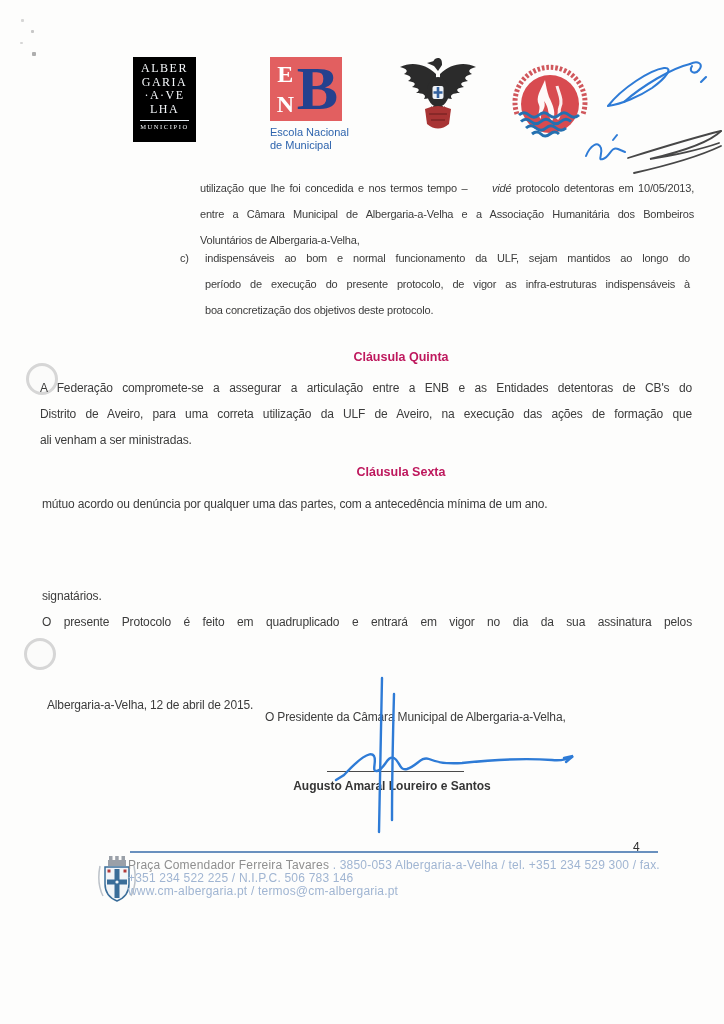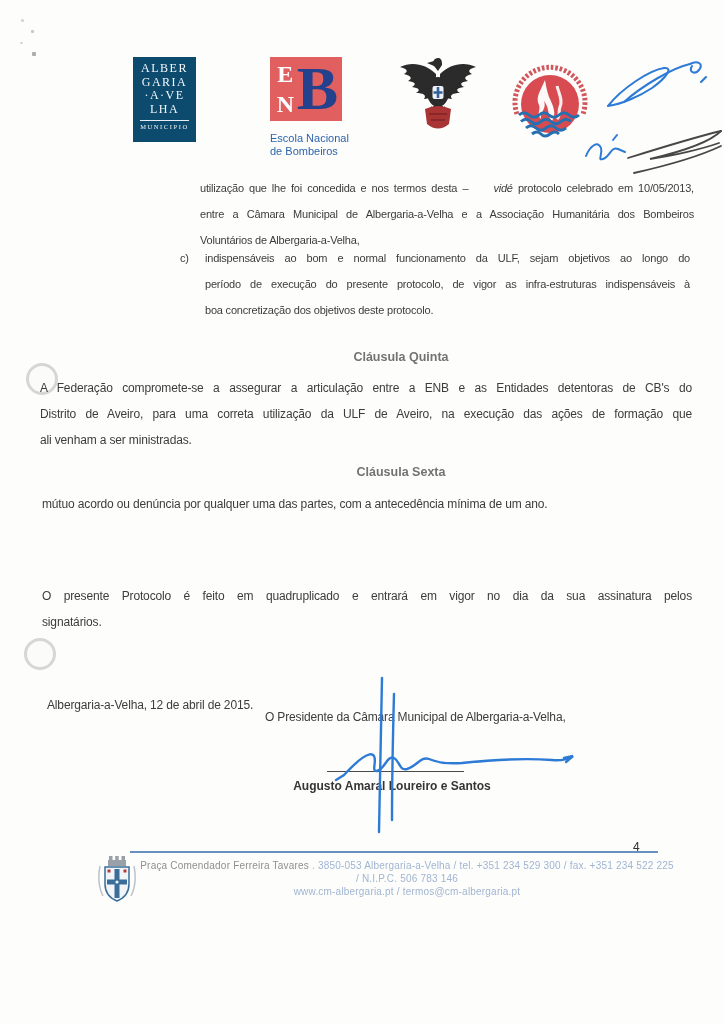--- a/index.html
+++ b/index.html
@@ -7,47 +7,47 @@
   #page{
     position:relative; width:724px; height:1024px; margin:0 auto;
     background:#fdfdfc; overflow:hidden;
     font-family:"Liberation Sans", sans-serif; color:#3c3c3c;
   }
   .abs{position:absolute;}
   
   .speck{position:absolute; background:#9a9a9a; border-radius:1px;}
   .hole{position:absolute; width:26px; height:26px; border:3px solid #d6d6d6; border-radius:50%; background:#fbfbfa;}
   
-  .muni-logo{left:133px; top:57px; width:63px; height:85px; background:#0c4a6e; color:#f4f7fa;
+  .muni-logo{left:133px; top:57px; width:63px; height:85px; background:#000000; color:#f4f7fa;
     font-family:"Liberation Serif", serif; text-align:center; padding-top:5px; box-sizing:border-box;}
   .muni-logo .ml{font-size:12px; line-height:13.5px; letter-spacing:1.5px;}
   .muni-logo .rule{height:1px; background:#e8eef3; margin:4px 7px 2px 7px;}
   .muni-logo .mcap{font-size:6.5px; letter-spacing:1.6px;}
   .enb{left:270px; top:57px; width:84px; text-align:left;}
   .enb-box{width:72px; height:64px; background:#e25f60; display:flex; padding:2px 4px; box-sizing:border-box;}
   .enb-en{width:26px; display:flex; flex-direction:column; justify-content:space-between; padding:3px 0;
     font-family:"Liberation Serif", serif; font-weight:bold; color:#fff; font-size:24px; line-height:24px; text-align:center;}
   .enb-b{flex:1; font-family:"Liberation Serif", serif; font-weight:bold; color:#24418e; font-size:62px; line-height:58px; text-align:center;}
-  .enb-cap{margin-top:11px; color:#2e64ad; font-size:11px; line-height:13px; font-family:"Liberation Sans", sans-serif;}
+  .enb-cap{margin-top:5px; color:#2e64ad; font-size:11px; line-height:13px; font-family:"Liberation Sans", sans-serif;}
   
   .para .ln{display:block;}
   .j{text-align:justify; text-align-last:justify;}
   .sm{font-size:11px; line-height:26px; letter-spacing:-0.2px;}
   .md{font-size:12px; line-height:26px; letter-spacing:-0.15px;}
-  .heading{font-weight:bold; font-size:12.5px; color:#737373; text-align:center;}
+  .heading{font-weight:bold; font-size:12.5px; color:#be185d; text-align:center;}
   .u{text-underline-offset:3px;}
   .itc{font-style:italic;margin-left:20px;}
   .flexrow{display:flex;}
   .clabel{width:25px; flex:none;}
   .sigline{border-top:1.5px solid #4a4a4a;}
   .name{font-weight:bold; font-size:12px; text-align:center; color:#353535;}
   
   .footline{left:130px; top:851px; width:528px; height:2px; background:#4f7cb3; opacity:.85;}
   .pgnum{left:633px; top:840px; font-size:12px; color:#2f2f2f;}
-  .foottext{left:128px; top:859px; width:534px; text-align:center; font-size:10px; line-height:13px; color:#a0b5d2; letter-spacing:.2px;padding-left:12px;}
+  .foottext{left:128px; top:859px; width:534px; font-size:12px; line-height:13px; color:#a0b5d2; letter-spacing:.2px;}
   .foot-dark{color:#8f8f8f;}
   svg{display:block;}
 </style>
 </head>
 <body>
 
 <div id="page">
 
   <div class="speck" style="left:21px; top:19px; width:3px; height:3px; opacity:.4;"></div>
   <div class="speck" style="left:31px; top:30px; width:3px; height:3px; opacity:.55;"></div>
@@ -69,21 +69,21 @@
   <div class="abs enb">
     <div class="enb-box">
       <div class="enb-en">
         <span>E</span>
         <span>N</span>
       </div>
       <div class="enb-b">B</div>
     </div>
     <div class="enb-cap">
       <div>Escola Nacional</div>
-      <div>de Bombeiros</div>
+      <div>de Municipal</div>
     </div>
   </div>
 
   <div class="abs" style="left:396px; top:54px;">
     <svg width="84" height="92" viewBox="0 0 84 92">
       <g fill="#2b2b2b">
         <path d="M42,4 C38,4 36,8 38,12 L42,17 L46,11 C46,6 45,4 42,4 Z"></path>
         <path d="M38,7 L31,9 L38,12 Z"></path>
         <path d="M40,20 C30,10 16,7 4,13 C11,15 13,17 8,20 C15,22 17,24 12,27 C19,28 21,30 16,33 C23,34 25,36 20,39 C27,39 31,41 28,45 C33,45 38,42 40,37 Z"></path>
         <path d="M44,20 C54,10 68,7 80,13 C73,15 71,17 76,20 C69,22 67,24 72,27 C65,28 63,30 68,33 C61,34 59,36 64,39 C57,39 53,41 56,45 C51,45 46,42 44,37 Z"></path>
@@ -134,50 +134,50 @@
       <g fill="none" stroke="#474747" stroke-width="1.8" stroke-linecap="round">
         <path d="M48,40 C80,30 120,18 141,13"></path>
         <path d="M141,13 C130,24 100,34 70,41 C92,38 122,31 139,25"></path>
         <path d="M54,55 C85,48 120,38 141,28"></path>
       </g>
     </svg>
   </div>
 
   <div class="abs para sm" style="left:200px; top:175px; width:494px;">
     <div class="ln j">
-      <span>utilização que lhe foi concedida e nos termos desta – </span><span class="itc">vidé</span><span> protocolo celebrado em </span><span class="u">10/05/2013,</span>
+      <span>utilização que lhe foi concedida e nos termos tempo – </span><span class="itc">vidé</span><span> protocolo detentoras em </span><span class="u">10/05/2013,</span>
     </div>
     <div class="ln j">entre a Câmara Municipal de Albergaria-a-Velha e a Associação Humanitária dos Bombeiros</div>
     <div class="ln">Voluntários de Albergaria-a-Velha,</div>
   </div>
 
   <div class="abs para sm flexrow" style="left:180px; top:245px; width:510px;">
     <div class="clabel">c)</div>
     <div style="flex:1;">
-      <div class="ln j">indispensáveis ao bom e normal funcionamento da ULF, sejam objetivos ao longo do</div>
+      <div class="ln j">indispensáveis ao bom e normal funcionamento da ULF, sejam mantidos ao longo do</div>
       <div class="ln j">período de execução do presente protocolo, de vigor as infra-estruturas indispensáveis à</div>
       <div class="ln">boa concretização dos objetivos deste protocolo.</div>
     </div>
   </div>
 
   <div class="abs heading" style="left:140px; top:350px; width:522px;">Cláusula Quinta</div>
   <div class="abs para md" style="left:40px; top:375px; width:652px;">
     <div class="ln j">A Federação compromete-se a assegurar a articulação entre a ENB e as Entidades detentoras de CB's do</div>
     <div class="ln j">Distrito de Aveiro, para uma correta utilização da ULF de Aveiro, na execução das ações de formação que</div>
     <div class="ln">ali venham a ser ministradas.</div>
   </div>
 
   <div class="abs heading" style="left:140px; top:465px; width:522px;">Cláusula Sexta</div>
   <div class="abs para md" style="left:42px; top:491px; width:650px;">
     <div class="ln">mútuo acordo ou denúncia por qualquer uma das partes, com a antecedência mínima de um ano.</div>
   </div>
 
   <div class="abs para md" style="left:42px; top:583px; width:650px;">
+    <div class="ln">signatários.</div>
     <div class="ln j">O presente Protocolo é feito em quadruplicado e entrará em vigor no dia da sua assinatura pelos</div>
-    <div class="ln">signatários.</div>
   </div>
 
   <div class="abs md" style="left:47px; top:650px;margin-top:42px;">Albergaria-a-Velha, 12 de abril de 2015.</div>
 
   <div class="abs md" style="left:265px; top:704px;">O Presidente da Câmara Municipal de Albergaria-a-Velha,</div>
 
   <div class="abs" style="left:330px; top:672px; z-index:3;">
     <svg width="250" height="165" viewBox="0 0 250 165">
       <g fill="none" stroke="#2e7bd6" stroke-width="2.4" stroke-linecap="round">
         <path d="M52,6 C51,50 50,110 49,160"></path>

